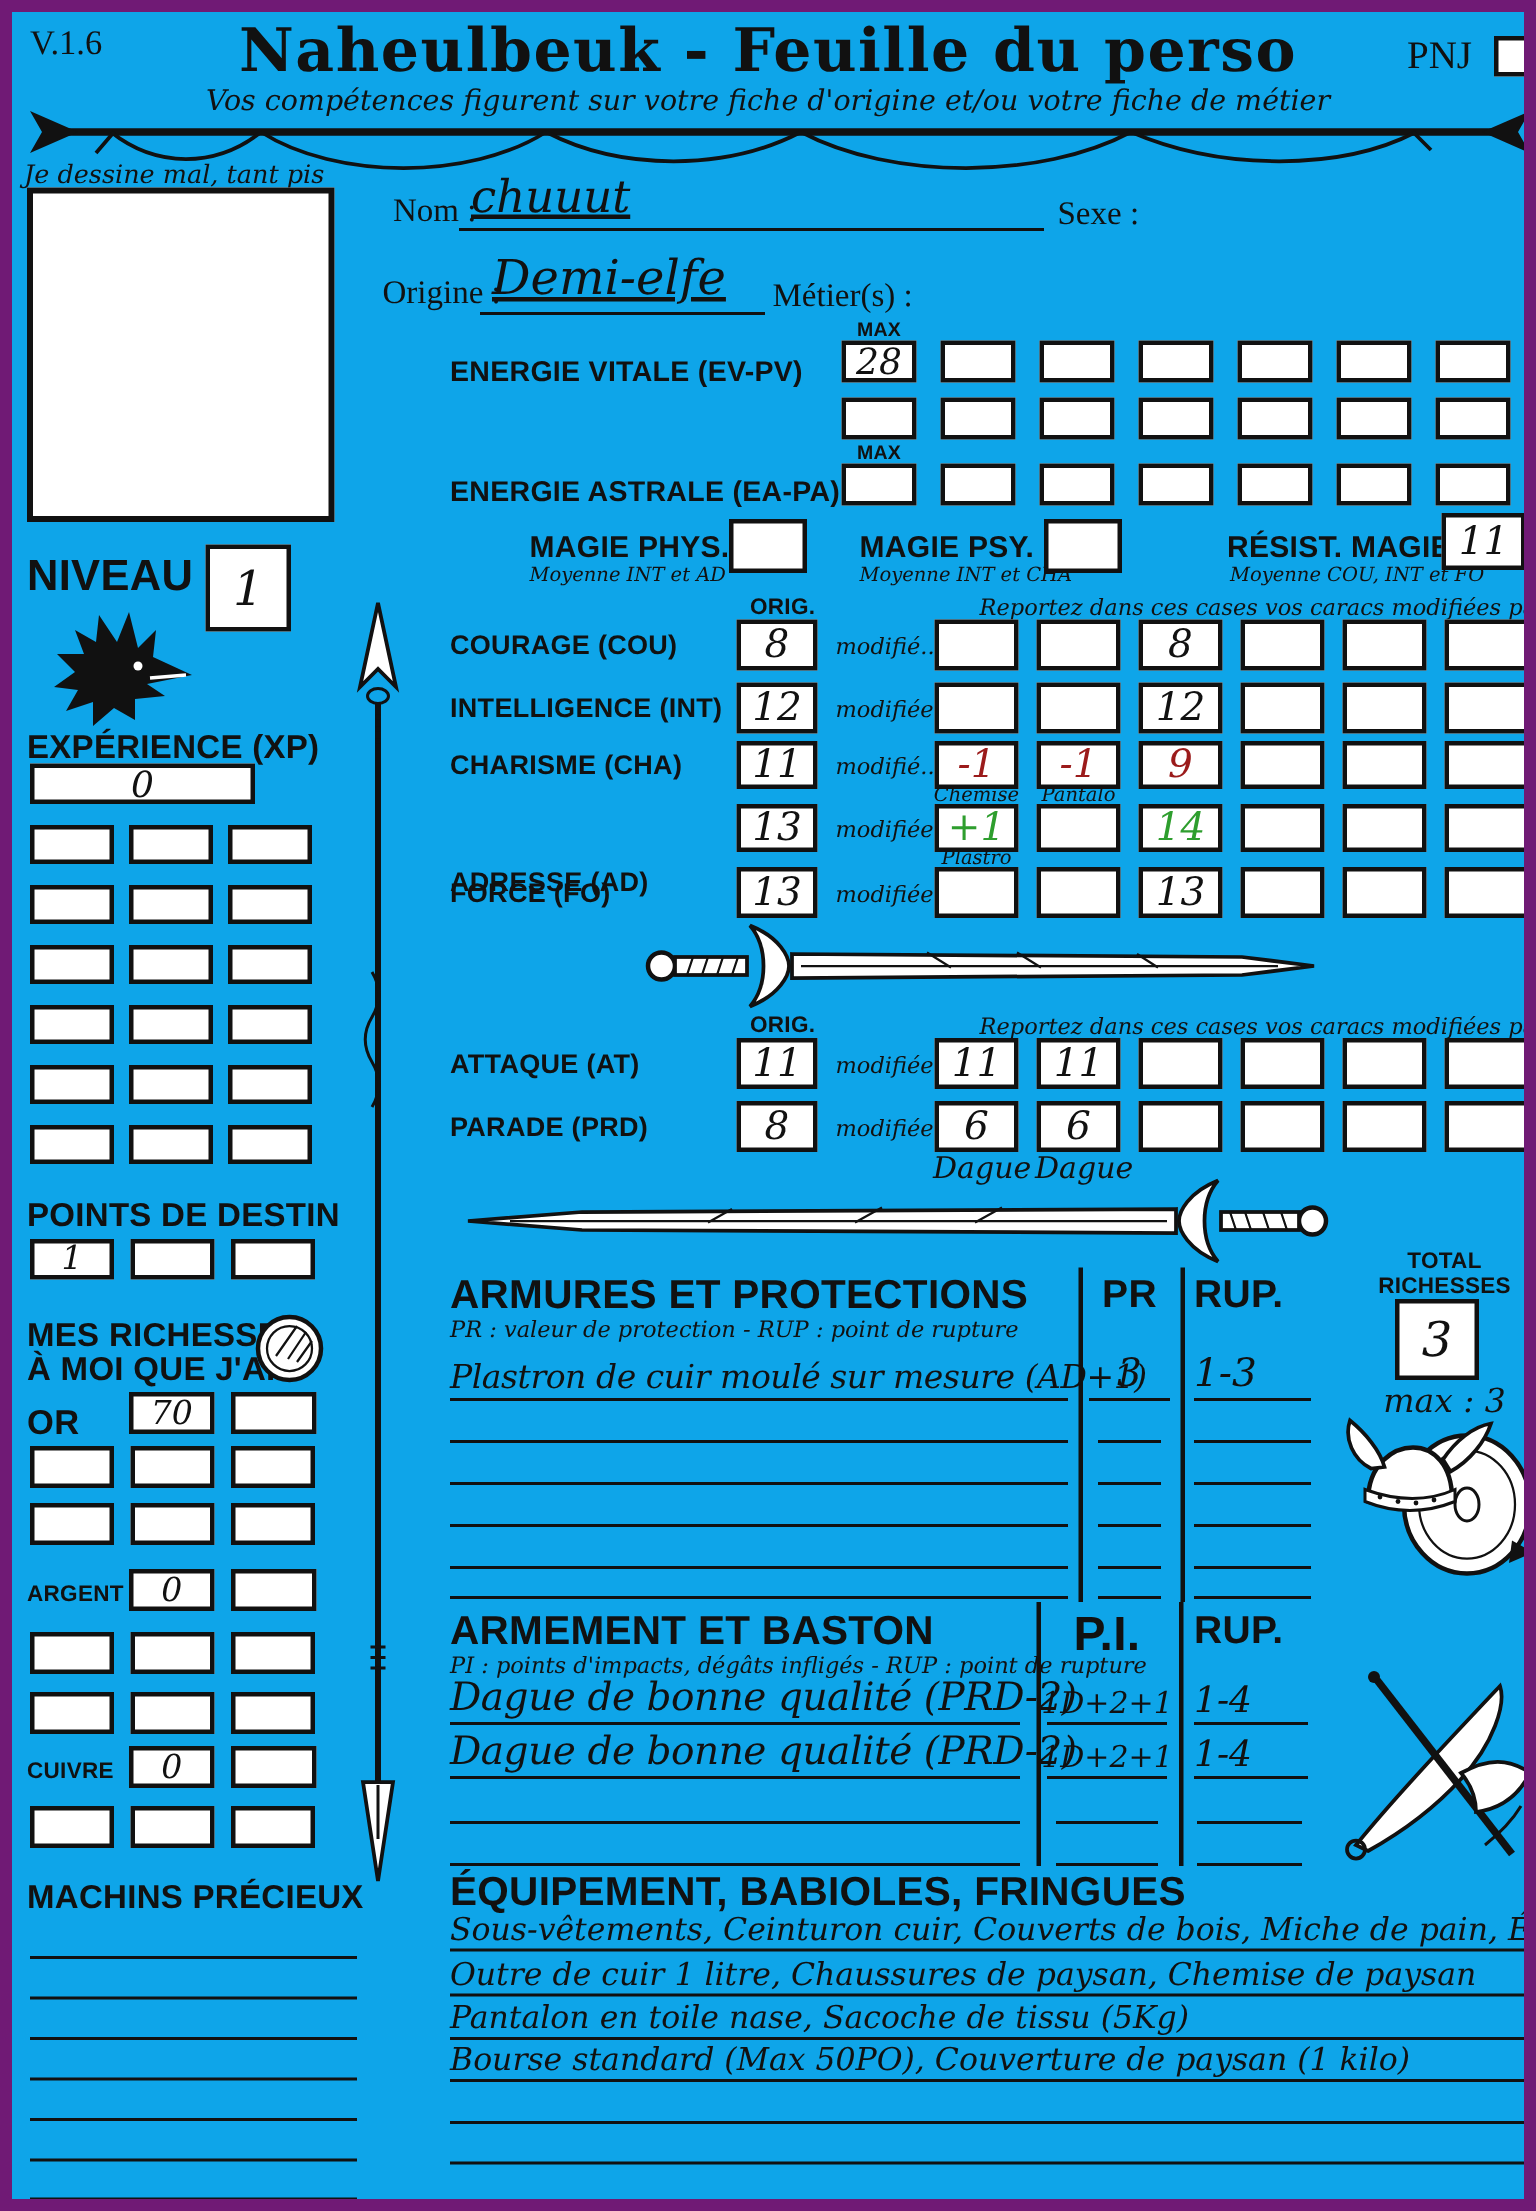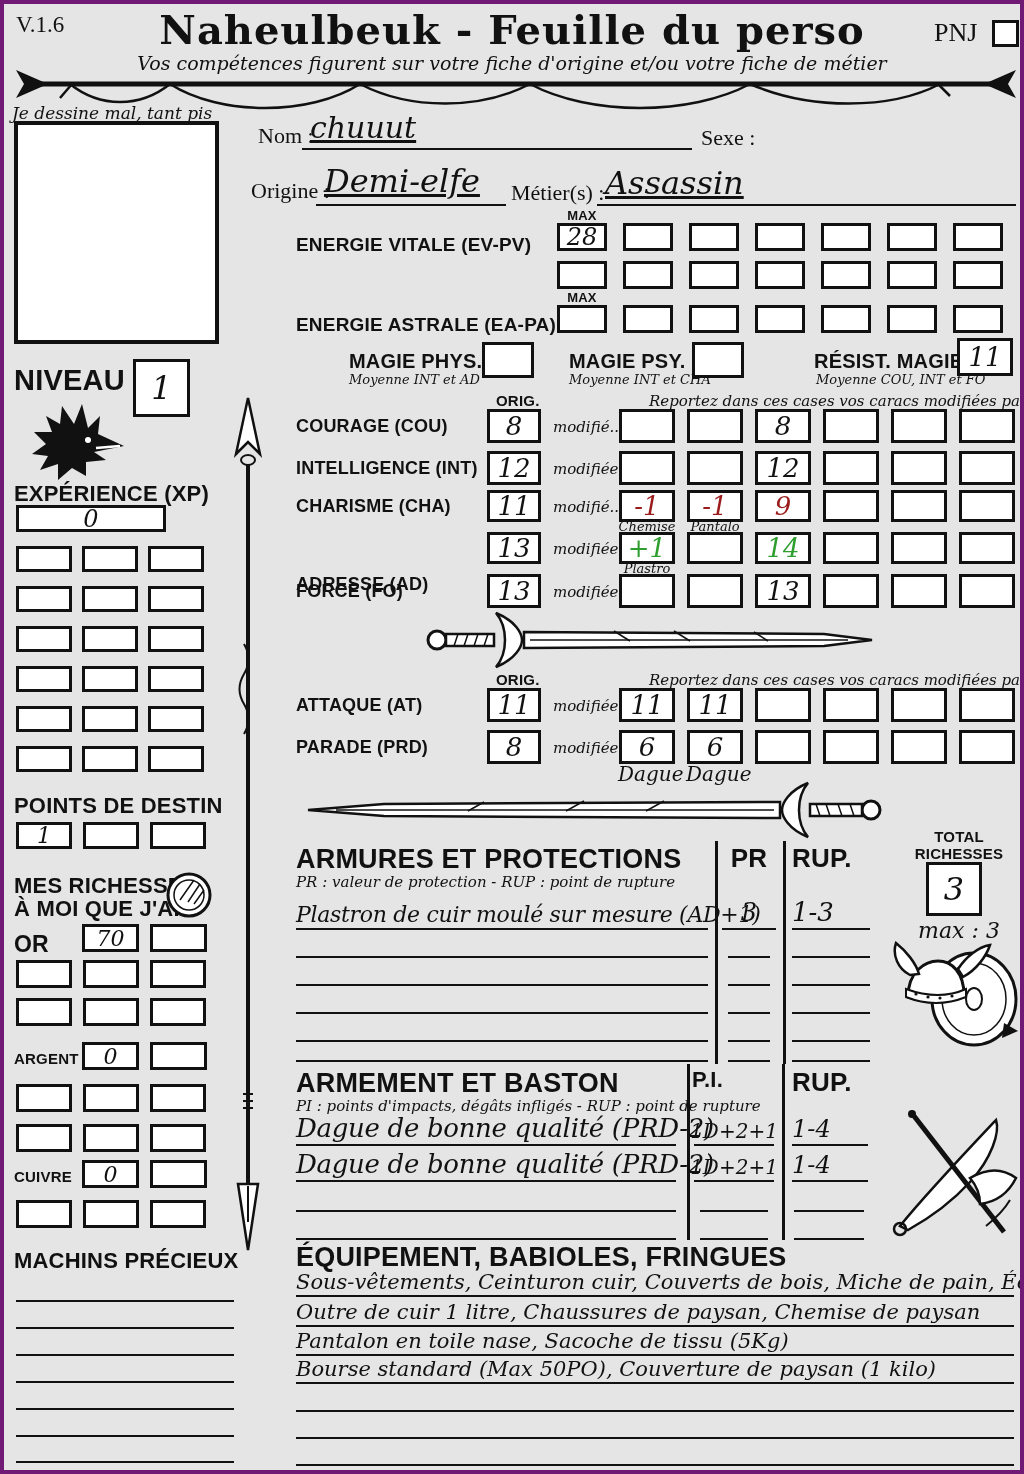--- a/index.html
+++ b/index.html
@@ -1,17 +1,17 @@
 <!DOCTYPE html>
 <html><head>
 <meta charset="utf-8">
 <style>
   html,body{margin:0;padding:0;background:#888;}
-  .sheet{position:relative;width:1024px;height:1474px;margin:0 auto;background:#e5e5e5;
-         border:4px solid #701a75;box-sizing:border-box;overflow:hidden;
+  .sheet{position:relative;width:1024px;height:1474px;margin:0 auto;background:#0ea5e9;
+         border:8px solid #701a75;box-sizing:border-box;overflow:hidden;
          font-family:"Liberation Sans",sans-serif;color:#111;}
   .abs{position:absolute;}
   .lbl{font-weight:bold;letter-spacing:.2px;white-space:nowrap;}
   .ser{font-family:"Liberation Serif",serif;white-space:nowrap;}
   .it{font-family:"DejaVu Serif",serif;font-style:italic;white-space:nowrap;}
   .hand{font-family:"DejaVu Serif",serif;font-style:italic;white-space:nowrap;}
   .v20{font-size:20px}.v21{font-size:21px}.v22{font-size:22px}.v24{font-size:24px}
   .v26{font-size:26px}.v30{font-size:30px}.v32{font-size:32px}
   .neg{color:#9b1b1b}.pos{color:#2e9e2e}
   .box{position:absolute;border:3px solid #111;background:#fff;box-sizing:border-box;
@@ -58,23 +58,20 @@
   <div class="abs ser" style="left:254px;top:119px;font-size:22px;">Nom :</div>
   <div class="field" style="left:298px;top:106px;width:390px;height:40px;">
     <span class="hand v30">chuuut</span>
   </div>
   <div class="abs ser" style="left:697px;top:121px;font-size:22px;">Sexe :</div>
   <div class="abs ser" style="left:247px;top:174px;font-size:22px;">Origine :</div>
   <div class="field" style="left:312px;top:158px;width:190px;height:44px;">
     <span class="hand v32">Demi-elfe</span>
   </div>
   <div class="abs ser" style="left:507px;top:176px;font-size:22px;">Métier(s) :</div>
-  <div class="field" style="left:593px;top:160px;width:419px;height:42px;">
-    <span class="hand v32">Assassin</span>
-  </div>
 
   <div class="abs lbl" style="left:292px;top:230px;font-size:19px;">ENERGIE VITALE (EV-PV)</div>
   <div class="abs lbl" style="left:553px;top:204px;width:50px;text-align:center;font-size:13px;">MAX</div>
   <div class="flexrow" style="left:553px;top:219px;gap:16px;">
     <span class="rel" style="width:50px;height:28px;">
         <span class="hand v24">28</span>
       </span>
     <span class="rel" style="width:50px;height:28px;"></span>
     <span class="rel" style="width:50px;height:28px;"></span>
     <span class="rel" style="width:50px;height:28px;"></span>
@@ -424,21 +421,21 @@
     <circle cx="24" cy="55" r="1.6" fill="#111"></circle>
       <circle cx="36" cy="58" r="1.6" fill="#111"></circle>
     <circle cx="48" cy="59" r="1.6" fill="#111"></circle>
       <circle cx="60" cy="57" r="1.6" fill="#111"></circle>
   </svg>
 
   <div class="abs lbl" style="left:292px;top:1064px;font-size:27px;">ARMEMENT ET BASTON</div>
   <div class="abs it" style="left:292px;top:1093px;font-size:15px;">PI : points d'impacts, dégâts infligés - RUP : point de rupture</div>
   <div class="vdiv" style="left:683px;top:1060px;height:176px;"></div>
   <div class="vdiv" style="left:778px;top:1060px;height:176px;"></div>
-  <div class="abs lbl" style="left:688px;top:1063px;width:84px;text-align:left;font-size:22px;">P.I.</div>
+  <div class="abs lbl" style="left:688px;top:1063px;width:84px;text-align:center;font-size:32px;">P.I.</div>
   <div class="abs lbl" style="left:788px;top:1063px;font-size:26px;">RUP.</div>
 
   <div class="tcell" style="left:292px;top:1104px;width:380px;height:38px;">
       <span class="hand" style="font-size:26px;letter-spacing:-0.3px;">Dague de bonne qualité (PRD-2)</span>
     </div>
   <div class="tcell ctr" style="left:690px;top:1104px;width:80px;height:38px;">
       <span class="hand v20">1D+2+1</span>
     </div>
   <div class="tcell" style="left:788px;top:1104px;width:76px;height:38px;">
       <span class="hand v24">1-4</span>

